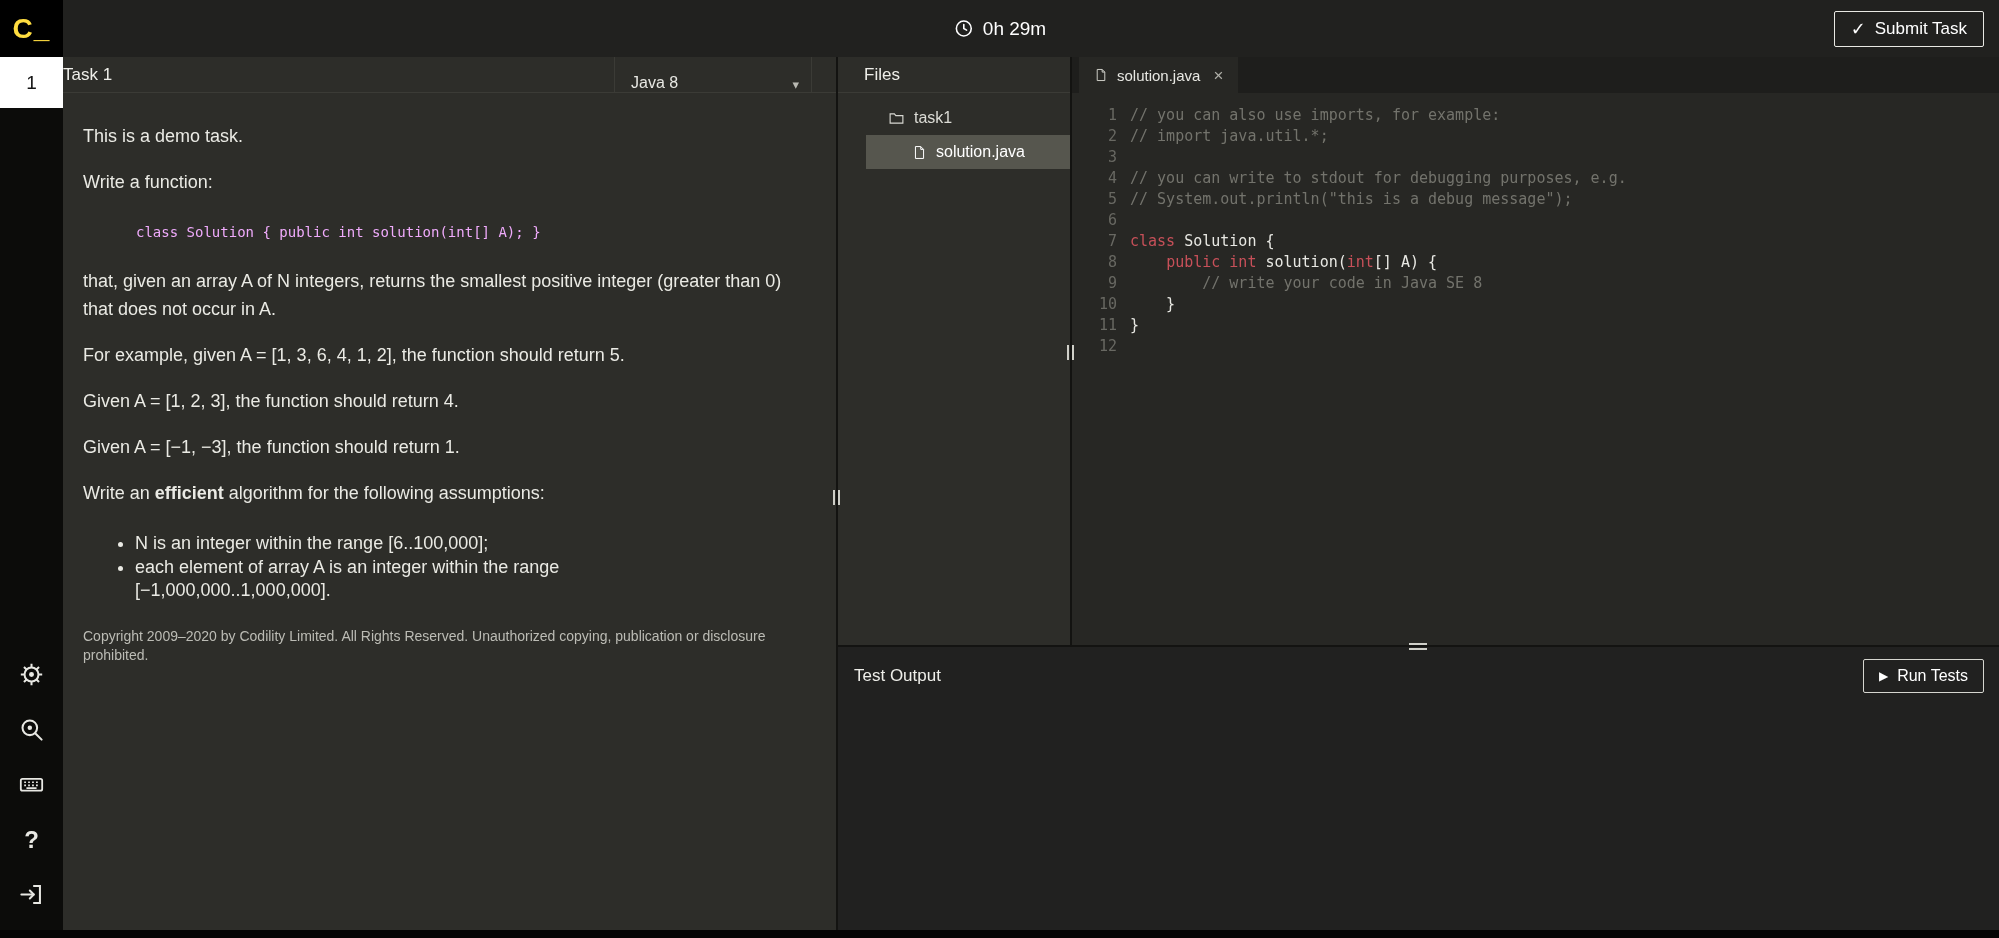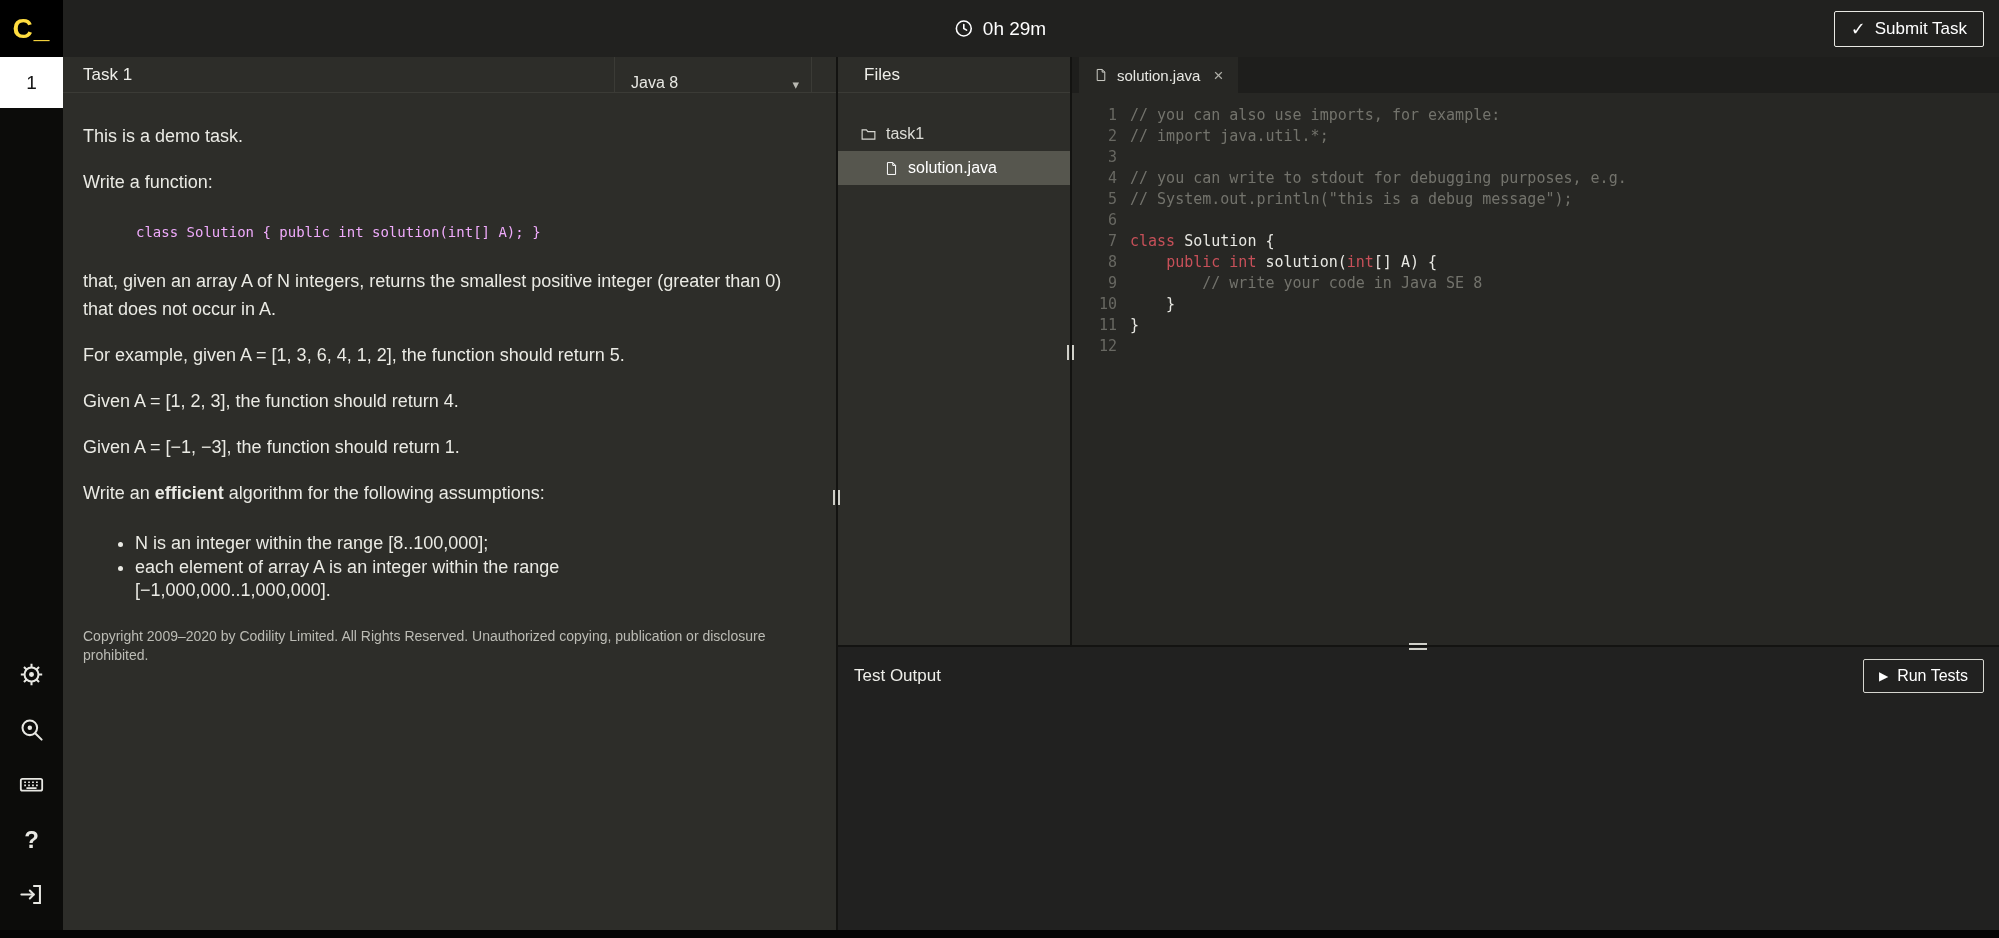--- a/index.html
+++ b/index.html
@@ -19,40 +19,40 @@
   
   .rail { flex: 0 0 63px; background: #0c0c0a; display: flex; flex-direction: column; align-items: center; }
   .task-number { width: 63px; height: 51px; background: #fff; color: #141414; font-size: 19px; display: flex; align-items: center; justify-content: center; cursor: pointer; }
   .rail-icons { margin-top: auto; display: flex; flex-direction: column; align-items: center; gap: 28px; padding-bottom: 22px; }
   .rail-icon { width: 27px; height: 27px; display: flex; align-items: center; justify-content: center; cursor: pointer; }
   .help-glyph { font-size: 24px; font-weight: bold; color: #e8e8e3; }
 
   
   .task-panel { flex: 0 0 775px; background: #2d2d29; border-right: 2px solid #131311; display: flex; flex-direction: column; min-height: 0; }
   .panel-header { flex: 0 0 36px; display: flex; align-items: center; border-bottom: 1px solid #3b3b36; }
-  .task-panel .panel-header { padding-left: 20px; justify-content: space-between; }
+  .task-panel .panel-header { justify-content: space-between; }
   .panel-title { font-size: 17px; color: #eeeee9; }
   .lang-select { width: 198px; height: 100%; border-left: 1px solid #3b3b36; border-right: 1px solid #3b3b36; display: flex; align-items: flex-end; justify-content: space-between; padding: 0 12px 0 16px; cursor: pointer; margin-right: 24px; font-size: 16px; }
   .lang-select .caret { color: #b9b9b2; font-size: 13px; }
 
   .task-body { flex: 1 1 auto; overflow: hidden; padding: 30px 20px 0 20px; font-size: 18px; line-height: 1.55; color: #eaeae4; }
   .task-body p { margin-bottom: 18px; max-width: 710px; }
   .task-code { font-family: "DejaVu Sans Mono", monospace; font-size: 14px; color: #f0abfc; padding-left: 53px; margin: 25px 0; }
   .task-body ul { list-style: disc; padding-left: 52px; max-width: 520px; line-height: 1.25; margin: 24px 0 0 0; }
   .task-body li { margin-bottom: 2px; }
   .copyright { margin-top: 26px; font-size: 14px; line-height: 1.35; color: #bcbcb5; max-width: 700px; }
 
   
   .right-col { flex: 1 1 auto; display: flex; flex-direction: column; min-width: 0; }
   .workspace { flex: 1 1 auto; display: flex; min-height: 0; }
 
   
-  .files-panel { flex: 0 0 234px; background: #2d2d29; border-right: 2px solid #131311; display: flex; flex-direction: column; gap: 16px; }
+  .files-panel { flex: 0 0 234px; background: #2d2d29; border-right: 2px solid #131311; display: flex; flex-direction: column; }
   .files-panel .panel-header { padding-left: 26px; }
-  .file-tree { padding-top: 8px; font-size: 16px; }
+  .file-tree { padding-top: 8px; font-size: 16px; padding-left: 28px; }
   .tree-row { height: 34px; display: flex; align-items: center; gap: 9px; cursor: pointer; color: #dcdcd6; }
   .tree-row.folder { padding-left: 22px; }
   .tree-row.file { padding-left: 46px; }
   .tree-row.selected { background: #56564e; color: #fff; }
 
   
   .editor-panel { flex: 1 1 auto; display: flex; flex-direction: column; min-width: 0; background: #272724; }
   .tab-bar { flex: 0 0 36px; background: #1e1e1c; display: flex; align-items: stretch; padding-left: 7px; }
   .editor-tab { display: flex; align-items: center; gap: 9px; padding: 0 15px; background: #272724; font-size: 15px; color: #e8e8e3; cursor: pointer; }
   .tab-close { color: #b0b0a9; font-size: 17px; margin-left: 4px; cursor: pointer; line-height: 1; }
@@ -159,21 +159,21 @@
       <div class="task-body">
         <p>This is a demo task.</p>
         <p>Write a function:</p>
         <div class="task-code">class Solution { public int solution(int[] A); }</div>
         <p>that, given an array A of N integers, returns the smallest positive integer (greater than 0) that does not occur in A.</p>
         <p>For example, given A = [1, 3, 6, 4, 1, 2], the function should return 5.</p>
         <p>Given A = [1, 2, 3], the function should return 4.</p>
         <p>Given A = [−1, −3], the function should return 1.</p>
         <p><span>Write an </span><strong>efficient</strong><span> algorithm for the following assumptions:</span></p>
         <ul>
-          <li>N is an integer within the range [8..100,000];</li>
+          <li>N is an integer within the range [6..100,000];</li>
           <li>each element of array A is an integer within the range [−1,000,000..1,000,000].</li>
         </ul>
         <p class="copyright">Copyright 2009–2020 by Codility Limited. All Rights Reserved. Unauthorized copying, publication or disclosure prohibited.</p>
       </div>
     </section>
 
     <div class="right-col">
       <div class="workspace">
 
         <section class="files-panel">

